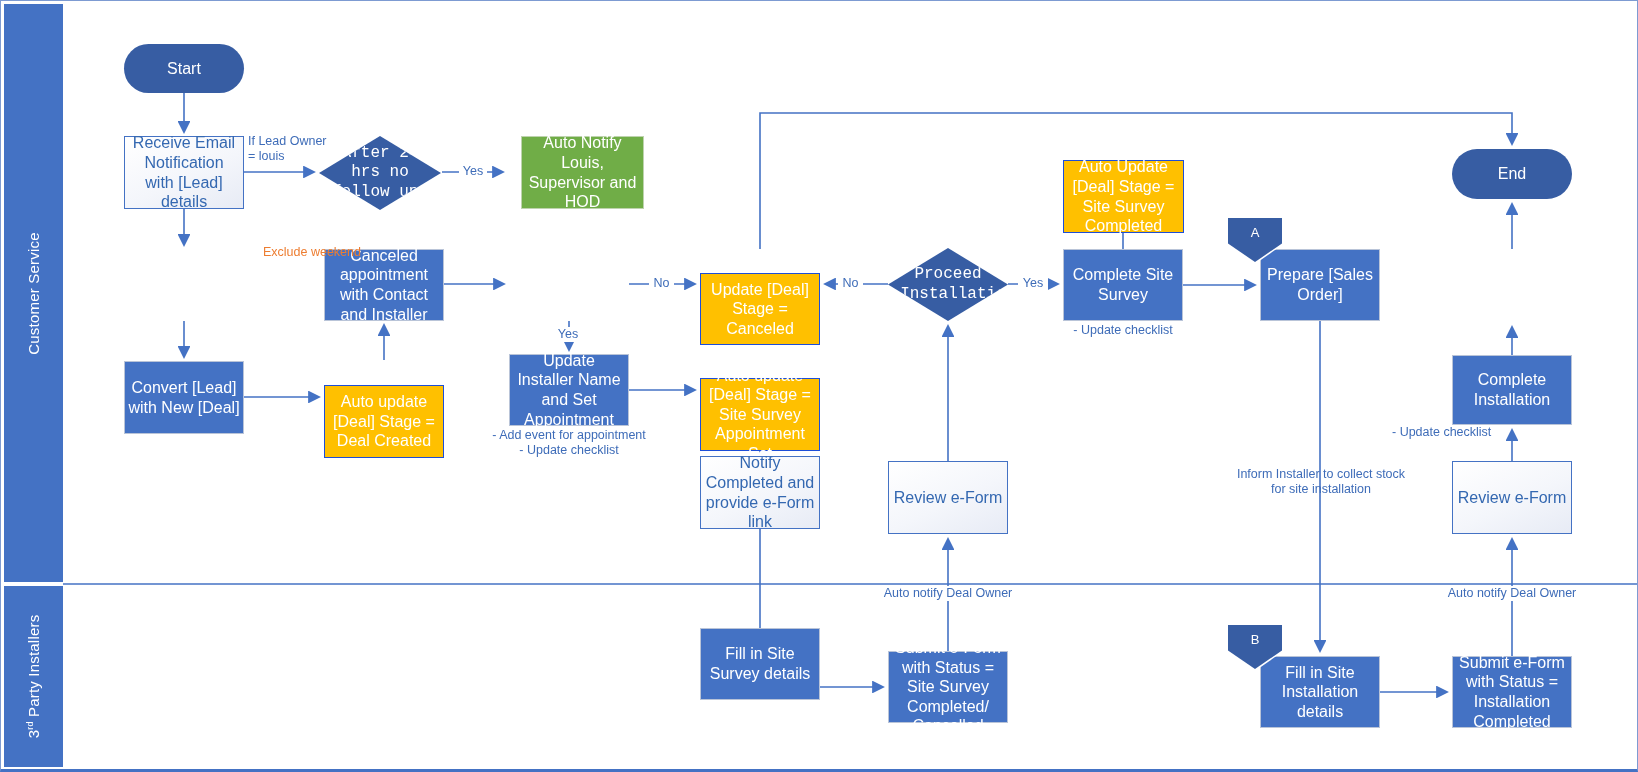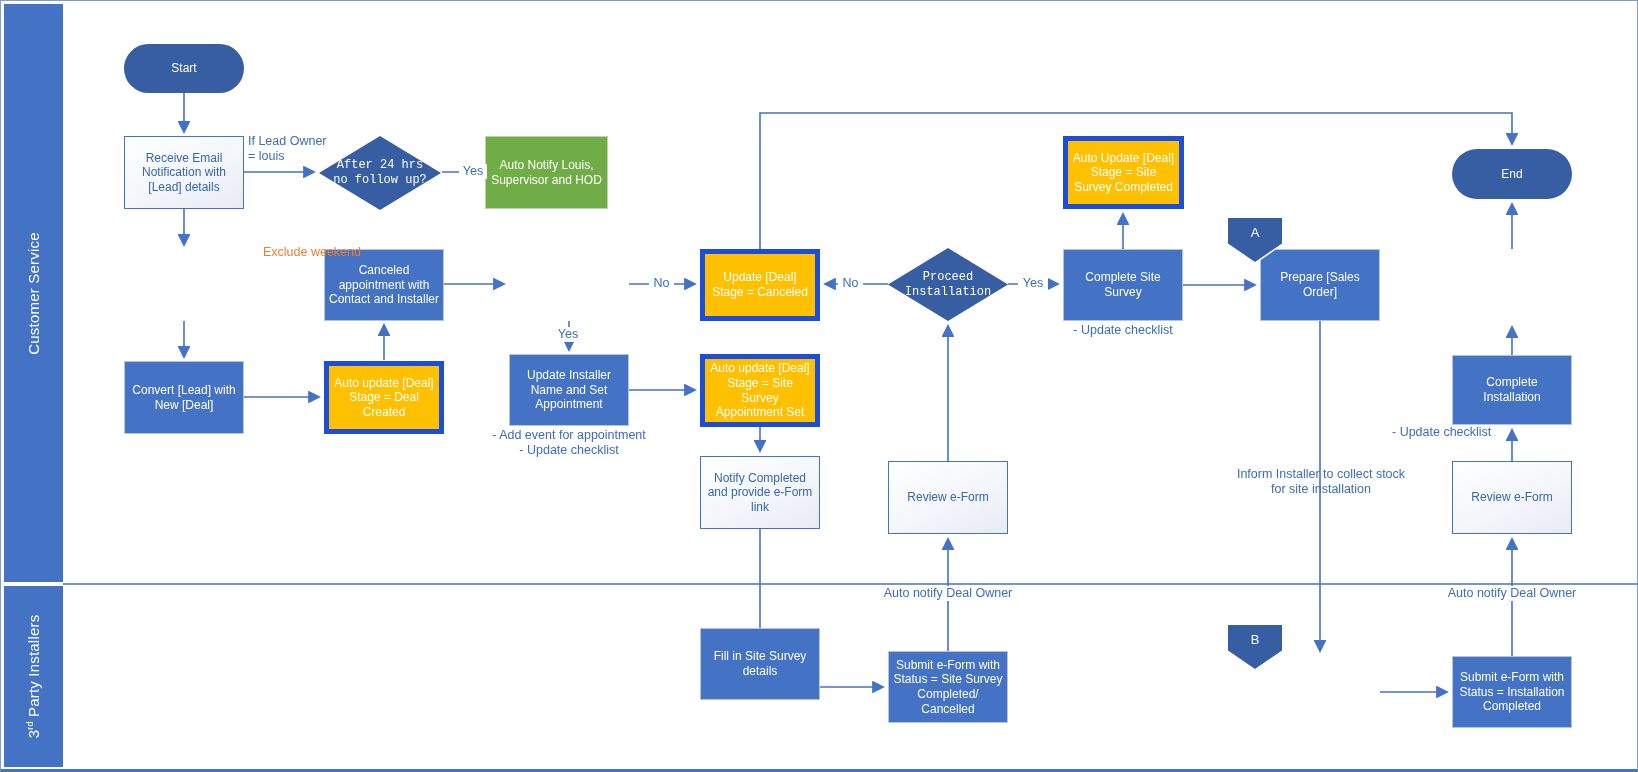--- a/index.html
+++ b/index.html
@@ -16,25 +16,25 @@
   }
   .lane-text{
     transform:rotate(-90deg); white-space:nowrap; color:#fff;
     font-size:15px; letter-spacing:.2px;
   }
   .lane-text sup{font-size:9px;}
   svg.wires{position:absolute; left:0; top:0; z-index:1;}
   .node{
     position:absolute; z-index:2; box-sizing:border-box;
     display:flex; align-items:center; justify-content:center;
-    text-align:center; color:#fff; font-size:12px; line-height:1.22;
+    text-align:center; color:#fff; font-size:16px; line-height:1.22;
     padding:2px 3px;
   }
   .proc{background:var(--c-process,#4472C4); border:1px solid #b9c4d8;}
-  .auto{background:var(--c-auto_step,#FFC000); border:5px solid #1d4ed8;}
+  .auto{background:var(--c-auto_step,#FFC000); border:1px solid #1d4ed8;margin-top:24px;}
   .green{background:var(--c-notify,#70AD47); border:1px solid #bed3ae;}
   .doc{
     background:linear-gradient(155deg,#ffffff 0%,#f4f6fb 55%,#e7ebf5 100%);
     border:1.4px solid var(--c-document_border,#4472C4);
     color:#3468B1;
   }
   .term{
     background:var(--c-terminator,#375DA3); border-radius:25px;
   }
   .dec{
@@ -114,21 +114,21 @@
 
   <div class="node term" style="left:123px;top:43px;width:120px;height:49px">
       <span>Start</span>
     </div>
   <div class="node doc" style="left:123px;top:135px;width:120px;height:73px">
       <span>Receive Email Notification with [Lead] details</span>
     </div>
   <div class="node dec" style="left:318px;top:135px;width:122px;height:74px">
       <span>After 24 hrs no follow up?</span>
     </div>
-  <div class="node green" style="left:484px;top:135px;width:123px;height:73px">
+  <div class="node green" style="left:520px;top:135px;width:123px;height:73px">
       <span>Auto Notify Louis, Supervisor and HOD</span>
     </div>
   <div class="node proc" style="left:323px;top:248px;width:120px;height:72px">
       <span>Canceled appointment with Contact and Installer</span>
     </div>
   <div class="node proc" style="left:123px;top:360px;width:120px;height:73px">
       <span>Convert [Lead] with New [Deal]</span>
     </div>
   <div class="node auto" style="left:323px;top:360px;width:120px;height:73px">
       <span>Auto update [Deal] Stage = Deal Created</span>
@@ -174,20 +174,23 @@
     </div>
 
   <div class="node proc" style="left:699px;top:627px;width:120px;height:72px">
       <span>Fill in Site Survey details</span>
     </div>
   <div class="node proc" style="left:887px;top:650px;width:120px;height:72px">
       <span>Submit e-Form with Status = Site Survey Completed/ Cancelled</span>
     </div>
   <div class="pent" style="left:1225px;top:622px;width:58px;height:48px">
       <div class="pent-in">B</div>
+    </div>
+  <div class="node proc" style="left:1259px;top:655px;width:120px;height:72px">
+      <span>Fill in Site Installation details</span>
     </div>
   <div class="node proc" style="left:1451px;top:655px;width:120px;height:72px">
       <span>Submit e-Form with Status = Installation Completed</span>
     </div>
 
   <div class="lbl" style="left:247px;top:133px;width:92px">If Lead Owner
 = louis</div>
   <div class="lbl orange" style="left:262px;top:196px;width:110px">Exclude weekend</div>
   <div class="lbl onwire" style="left:458px;top:163px;width:28px">Yes</div>
   <div class="lbl onwire" style="left:648px;top:275px;width:25px">No</div>

